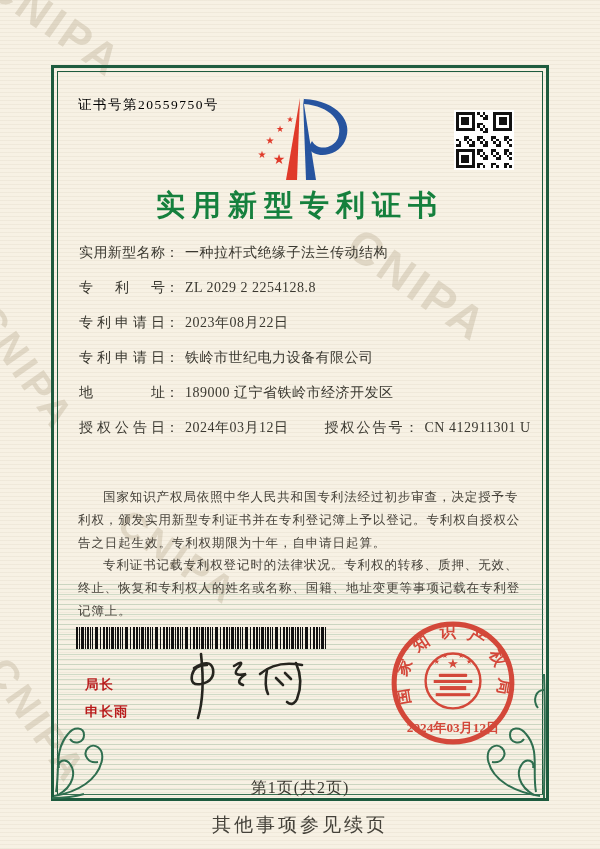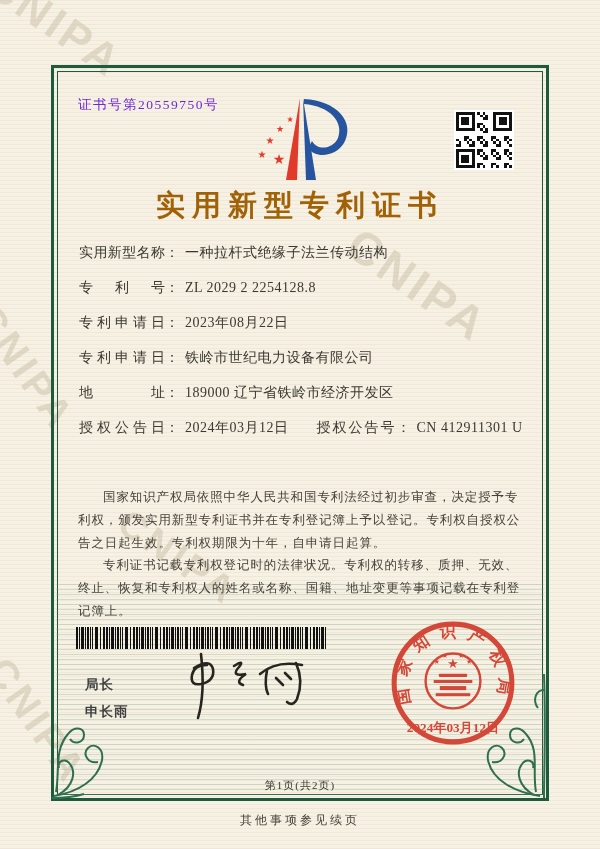--- a/index.html
+++ b/index.html
@@ -15,46 +15,46 @@
   .wm2{left:-46px;top:345px;font-size:40px;transform:rotate(55deg);}
   .wm3{left:338px;top:258px;font-size:46px;transform:rotate(35deg);}
   .wm4{left:110px;top:536px;font-size:38px;transform:rotate(35deg);}
   .wm5{left:-34px;top:698px;font-size:40px;transform:rotate(55deg);}
   
   .frame{position:absolute;left:51px;top:65px;width:492px;height:730px;border:3px solid #1e5b3e;}
   .frame::after{content:"";position:absolute;inset:3px;border:1px solid #1e5b3e;}
   
   .guilloche{position:absolute;left:56px;top:584px;width:488px;height:214px;pointer-events:none;
       background:repeating-linear-gradient(180deg, rgba(120,168,132,0.30) 0 1px, transparent 1px 5px);}
-  .cert-no{position:absolute;left:78px;top:96px;font-size:13.5px;letter-spacing:1.5px;color:#6d28d9;}
+  .cert-no{position:absolute;left:78px;top:96px;font-size:13.5px;letter-spacing:1.5px;color:#000000;}
   .logo{position:absolute;left:250px;top:94px;width:104px;height:88px;}
   .qr{position:absolute;left:454px;top:110px;width:56px;height:56px;background:#fff;padding:2px;}
   .title{position:absolute;left:0;top:186px;width:600px;text-align:center;
-         font-size:29px;font-weight:bold;letter-spacing:7px;color:#a16207;}
+         font-size:29px;font-weight:bold;letter-spacing:7px;color:#15803d;}
   .fields{position:absolute;left:79px;top:242px;width:450px;}
   .frow{height:35px;line-height:22px;font-size:14px;color:#3a3830;white-space:nowrap;}
   .flabel{display:inline-block;width:86px;text-align:justify;text-align-last:justify;vertical-align:top;}
   .fcolon{display:inline-block;margin-right:6px;}
   .fvalue{letter-spacing:0.5px;}
-  .flabel2{display:inline-block;margin-left:28px;letter-spacing:2px;}
+  .flabel2{display:inline-block;margin-left:36px;letter-spacing:2px;}
   .paras{position:absolute;left:78px;top:486px;width:444px;}
   .paras p{margin:0;font-size:12.5px;line-height:1.82;letter-spacing:0.9px;
            text-indent:2em;color:#46423a;}
   .barcode{position:absolute;left:76px;top:627px;width:252px;height:22px;}
-  .signer{position:absolute;left:85px;top:671px;font-size:13.5px;font-weight:bold;color:#404040;line-height:27px;
+  .signer{position:absolute;left:85px;top:671px;font-size:13.5px;font-weight:bold;color:#b91c1c;line-height:27px;
           font-family:"Liberation Sans","DejaVu Sans",sans-serif;letter-spacing:1px;}
   .signature{position:absolute;left:172px;top:646px;width:140px;height:82px;}
   .seal{position:absolute;left:386px;top:616px;width:134px;height:134px;opacity:0.93;}
   .orn{position:absolute;pointer-events:none;}
   .orn-bl{left:44px;top:702px;width:72px;height:98px;}
   .orn-br{left:474px;top:668px;width:76px;height:132px;}
   .page-note{position:absolute;left:0;top:778px;width:600px;text-align:center;
-             font-size:11px;letter-spacing:1px;color:#3a3830;}
+             font-size:16px;letter-spacing:1px;color:#3a3830;}
   .cont-note{position:absolute;left:0;top:812px;width:600px;text-align:center;
-             font-size:12px;letter-spacing:3px;color:#45423a;}
+             font-size:19px;letter-spacing:3px;color:#45423a;}
 </style>
 </head>
 <body>
 
 <div class="page">
 
   <div class="texture"></div>
 
   <span class="wm wm1">CNIPA</span>
   <span class="wm wm2">CNIPA</span>

